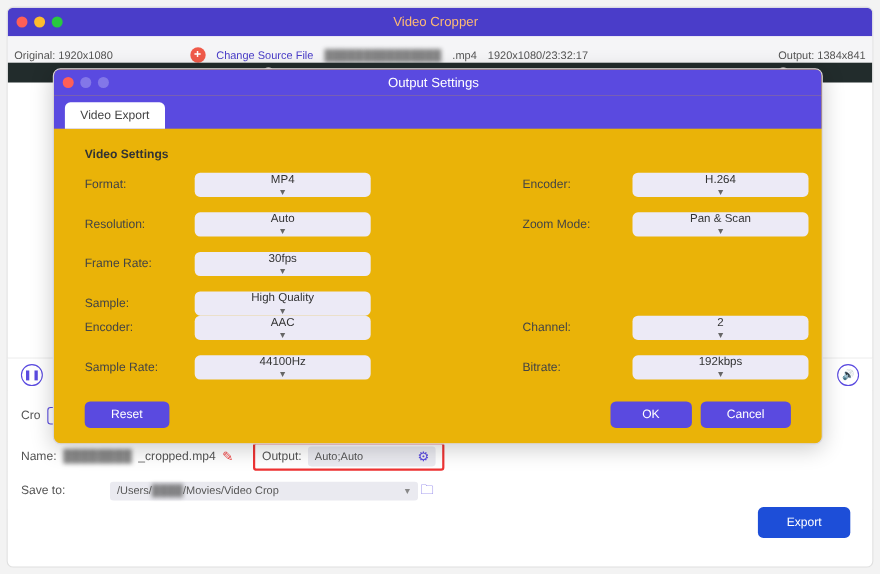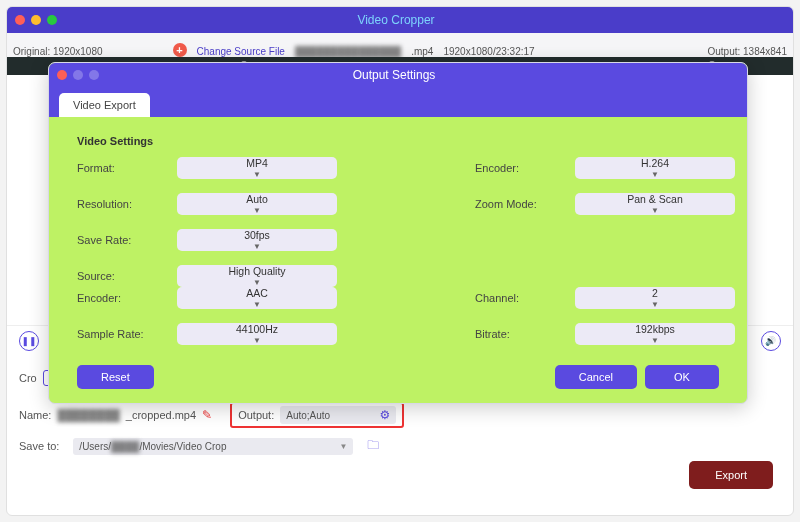--- a/index.html
+++ b/index.html
@@ -6,21 +6,21 @@
 body { width: 800px; height: 522px; background: #f3f3f3; overflow: hidden; position: relative; }
 
 .window { position: absolute; inset: 6px; border: 1px solid #e0e0e0; border-radius: 6px; background: #fff; overflow: hidden; }
 
 .titlebar { height: 26px; background: #4a3dc9; display: flex; align-items: center; padding: 0 8px; }
 .traffic { display: flex; gap: 6px; }
 .tl { width: 10px; height: 10px; border-radius: 50%; }
 .tl.r { background: #ff5f57; }
 .tl.y { background: #febc2e; }
 .tl.g { background: #28c840; }
-.title-text { flex: 1; text-align: center; color: #7dd3fc; font-size: 12px; font-weight: 500; }
+.title-text { flex: 1; text-align: center; color: #fdba74; font-size: 12px; font-weight: 500; }
 
 .infobar { height: 24px; background: #f5f5f7; display: flex; align-items: flex-end; font-size: 10px; color: #555; padding: 0 6px; gap: 10px; }
 .infobar .orig { }
 .infobar .plus-icon { background: #f05a4a; color: #fff; width: 14px; height: 14px; border-radius: 50%; display: inline-flex; align-items: center; justify-content: center; font-size: 11px; font-weight: bold; margin-left: 60px; }
 .infobar .change { color: #4a3dc9; cursor: pointer; }
 .infobar .fname { filter: blur(2px); opacity: .7; }
 .infobar .right { margin-left: auto; }
 
 .preview-strip { height: 18px; background: #222c2c; position: relative; }
 .preview-strip .handle { position: absolute; top: 4px; width: 10px; height: 10px; border-radius: 50%; background: #fff; border: 1px solid #999; }
@@ -37,30 +37,30 @@
 .crop-row .chk { width: 16px; height: 16px; border: 1.5px solid #5a4ae0; border-radius: 3px; }
 
 .name-row { height: 28px; background: #fff; display: flex; align-items: center; padding: 0 12px; font-size: 11px; color: #555; gap: 6px; }
 .name-row .blur { filter: blur(2px); opacity: .7; }
 .edit-icon { color: #e33; font-size: 12px; cursor: pointer; }
 
 .output-redbox { border: 2px solid #e33; border-radius: 3px; padding: 2px 6px; display: inline-flex; align-items: center; gap: 6px; }
 .output-field { background: #eaeaf0; border-radius: 3px; padding: 2px 6px; font-size: 10px; display: inline-flex; align-items: center; gap: 6px; min-width: 116px; justify-content: space-between; }
 .gear { color: #5a4ae0; font-size: 12px; cursor: pointer; }
 
-.save-row { height: 34px; background: #fff; display: flex; align-items: center; padding: 0 12px; font-size: 11px; color: #555; gap: 14px; }
-.path-field { background: #eaeaf0; border-radius: 3px; padding: 3px 6px; font-size: 10px; display: inline-flex; align-items: center; gap: 6px; min-width: 280px; justify-content: space-between; }
+.save-row { height: 34px; background: #fff; display: flex; align-items: center; padding: 0 12px; font-size: 11px; color: #555; gap: 2px; }
+.path-field { background: #eaeaf0; border-radius: 3px; padding: 3px 6px; font-size: 10px; display: inline-flex; align-items: center; gap: 6px; min-width: 280px; justify-content: space-between; margin-left: 39px; }
 .path-field .blur { filter: blur(2px); opacity: .7; }
 .folder-icon { color: #5a4ae0; font-size: 12px; cursor: pointer; }
 .tri { color: #888; font-size: 8px; }
 
-.export-btn { position: absolute; right: 20px; bottom: 26px; background: #7f1d1d; color: #fff; font-size: 11px; padding: 8px 26px; border-radius: 5px; cursor: pointer; }
-
-
-.dialog { position: absolute; left: 48px; top: 62px; width: 700px; background: #bef264; border-radius: 7px; box-shadow: 0 4px 20px rgba(0,0,0,.2); overflow: hidden; border: 1px solid #d8d8e6; }
+.export-btn { position: absolute; right: 20px; bottom: 26px; background: #1d4ed8; color: #fff; font-size: 11px; padding: 8px 26px; border-radius: 5px; cursor: pointer; }
+
+
+.dialog { position: absolute; left: 48px; top: 62px; width: 700px; background: #eab308; border-radius: 7px; box-shadow: 0 4px 20px rgba(0,0,0,.2); overflow: hidden; border: 1px solid #d8d8e6; }
 .dlg-titlebar { height: 24px; background: #5a4ae0; display: flex; align-items: center; padding: 0 8px; }
 .dlg-titlebar .tl.r { background: #ff5f57; }
 .dlg-titlebar .tl.off { background: rgba(255,255,255,.25); }
 .dlg-title { flex: 1; text-align: center; color: #fff; font-size: 12px; font-weight: 500; }
 
 .tab-strip { height: 30px; background: #5a4ae0; display: flex; align-items: flex-end; padding: 0 10px; }
 .tab { background: #fff; font-size: 11px; color: #444; padding: 6px 14px; border-radius: 5px 5px 0 0; margin-top: 36px; }
 
 .dlg-body { padding: 12px 28px 2px; }
 .sec-title { font-size: 11px; font-weight: 700; color: #333; margin: 6px 0 10px; }
@@ -178,30 +178,30 @@
           <span>Auto</span>
           <span class="tri">▼</span>
         </div>
       <div class="sp"></div>
       <div class="lbl">Zoom Mode:</div>
       <div class="dd">
           <span>Pan &amp; Scan</span>
           <span class="tri">▼</span>
         </div>
 
-      <div class="lbl">Save Rate:</div>
+      <div class="lbl">Frame Rate:</div>
       <div class="dd">
           <span>30fps</span>
           <span class="tri">▼</span>
         </div>
       <div class="sp"></div>
         <div></div>
         <div></div>
 
-      <div class="lbl">Source:</div>
+      <div class="lbl">Sample:</div>
       <div class="dd">
           <span>High Quality</span>
           <span class="tri">▼</span>
         </div>
       <div class="sp"></div>
         <div></div>
         <div></div>
     </div>
 
     <div class="form-grid">
@@ -226,16 +226,16 @@
       <div class="lbl">Bitrate:</div>
       <div class="dd">
           <span>192kbps</span>
           <span class="tri">▼</span>
         </div>
     </div>
   </div>
   <div class="dlg-footer">
     <div class="btn">Reset</div>
     <div class="spacer"></div>
+    <div class="btn">OK</div>
     <div class="btn">Cancel</div>
-    <div class="btn">OK</div>
   </div>
 </div>
 
 </body></html>

